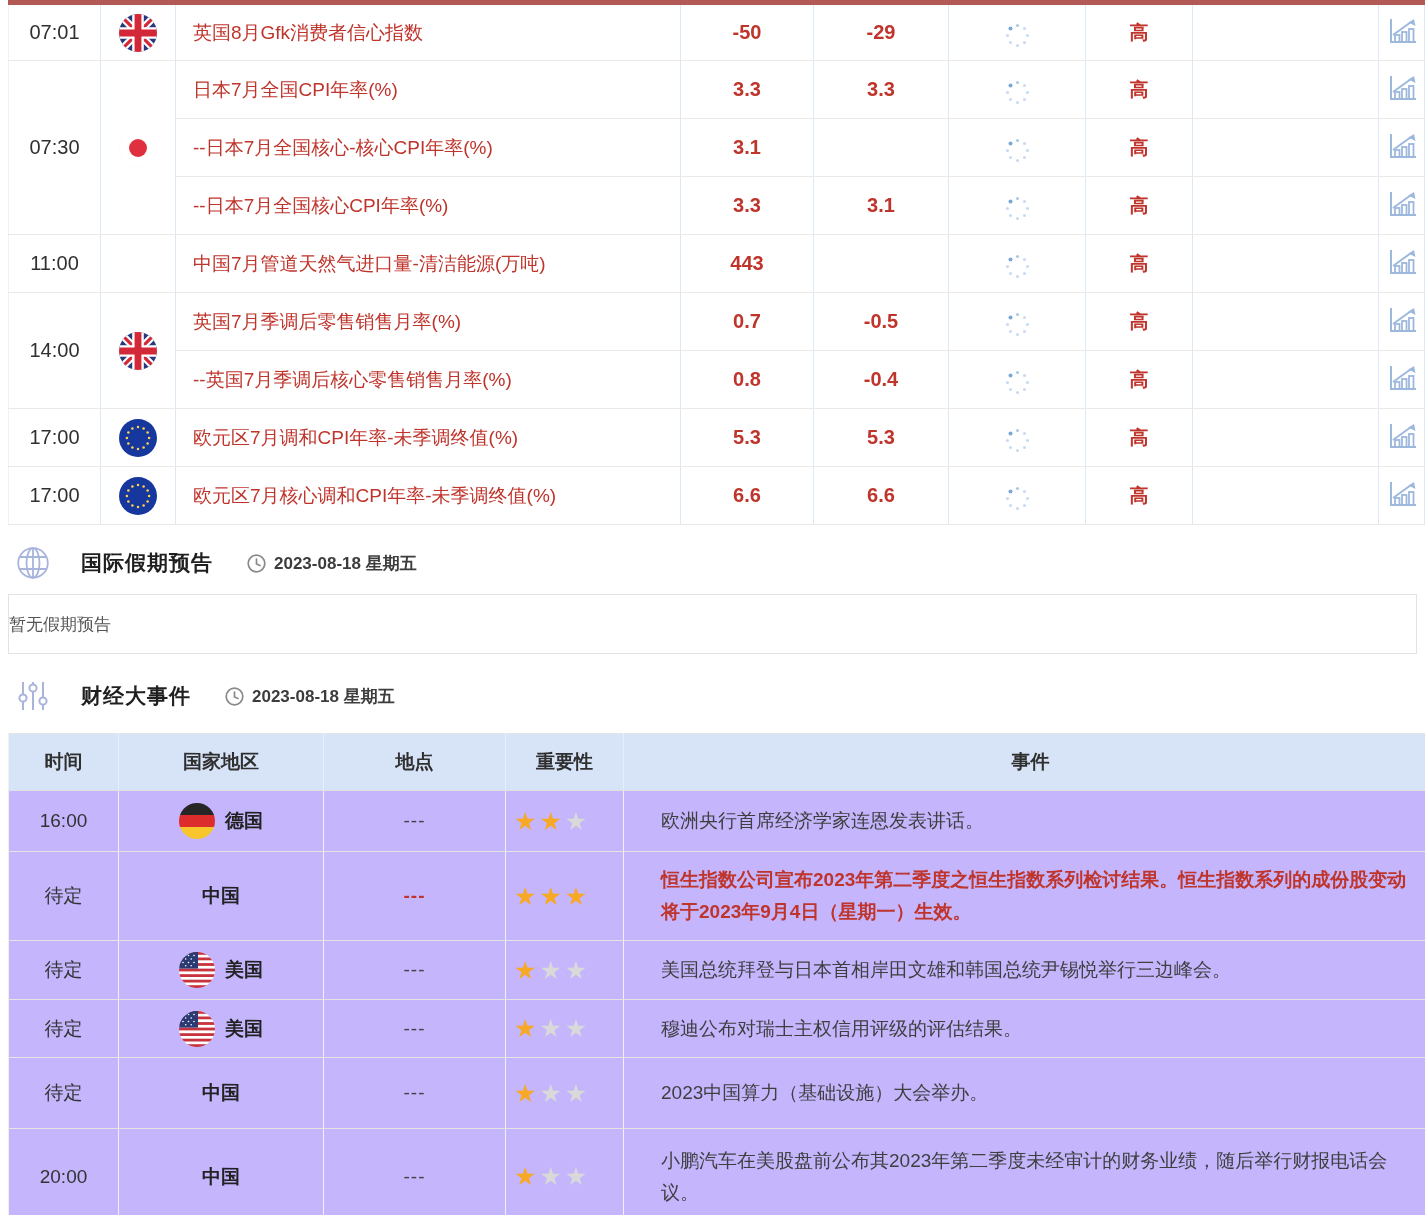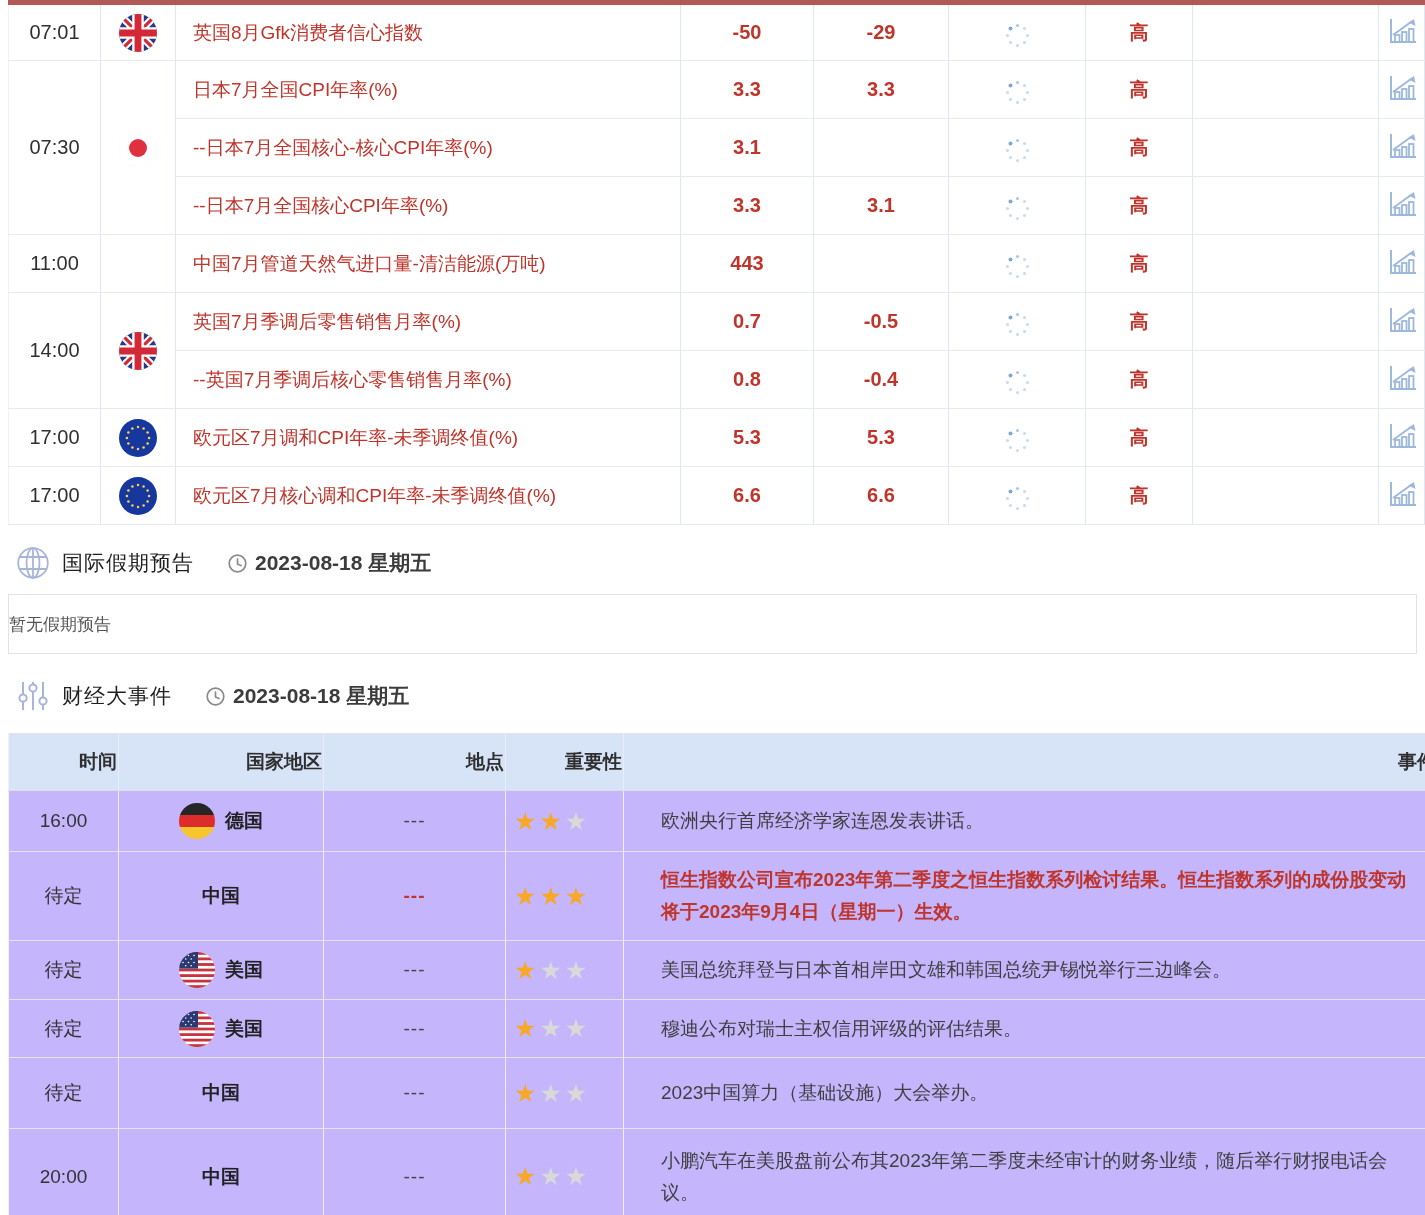--- a/index.html
+++ b/index.html
@@ -47,42 +47,42 @@
       10px 0 0 -1px #c6daf0,
       7px 7px 0 -1px #c6daf0,
       0 10px 0 -1px #c6daf0,
       -7px 7px 0 -1px #c6daf0,
       -10px 0 0 -1px #c6daf0;
   }
   .chart-btn{display:inline-block;width:30px;height:28px;cursor:pointer;}
   
   .section-head{display:flex;align-items:center;margin-left:16px;}
   .sec-icon{width:34px;height:34px;flex:0 0 auto;}
-  .sec-title{font-size:21px;font-weight:400;color:#1f1f1f;margin-left:12px;letter-spacing:1px;}
+  .sec-title{font-size:21px;font-weight:700;color:#1f1f1f;margin-left:31px;letter-spacing:1px;}
   .sec-date{display:flex;align-items:center;margin-left:34px;}
   .clock-icon{width:19px;height:19px;}
-  .date-text{font-size:21px;font-weight:700;color:#3c3c3c;margin-left:8px;}
+  .date-text{font-size:17px;font-weight:700;color:#3c3c3c;margin-left:8px;}
   .holiday-head{margin-top:21px;}
   .events-head{margin-top:25px;}
   
   .holiday-box{
     margin:14px 0 0 8px;width:1407px;height:58px;
     border:1px solid #e3e3e3;
     display:flex;align-items:center;justify-content:flex-start;
     font-size:17px;color:#555;
   }
   
   table.ev{
     border-collapse:collapse;table-layout:fixed;
     margin-left:8px;margin-top:20px;width:1430px;
   }
   table.ev th{
     background:#d7e4f8;height:54px;
     font-size:19px;font-weight:700;color:#2f2f2f;
-    border-right:1px solid #e6eefb;border-bottom:1px solid #e0e0e0;text-align:right;
+    border-right:1px solid #e6eefb;border-bottom:1px solid #e0e0e0;
   }
   table.ev td{
     border-right:1px solid #eef3fa;
     border-bottom:1px solid #e4e4e4;
     vertical-align:middle;background:#c4b5fd;
   }
   table.ev td:first-child,table.ev th:first-child{border-left:1px solid #eef2f7;}
   table.ev tr{border-top:1px solid #e4e4e4;}
   td.ev-time{font-size:19px;color:#333;text-align:center;}
   td.ev-country{text-align:center;}

